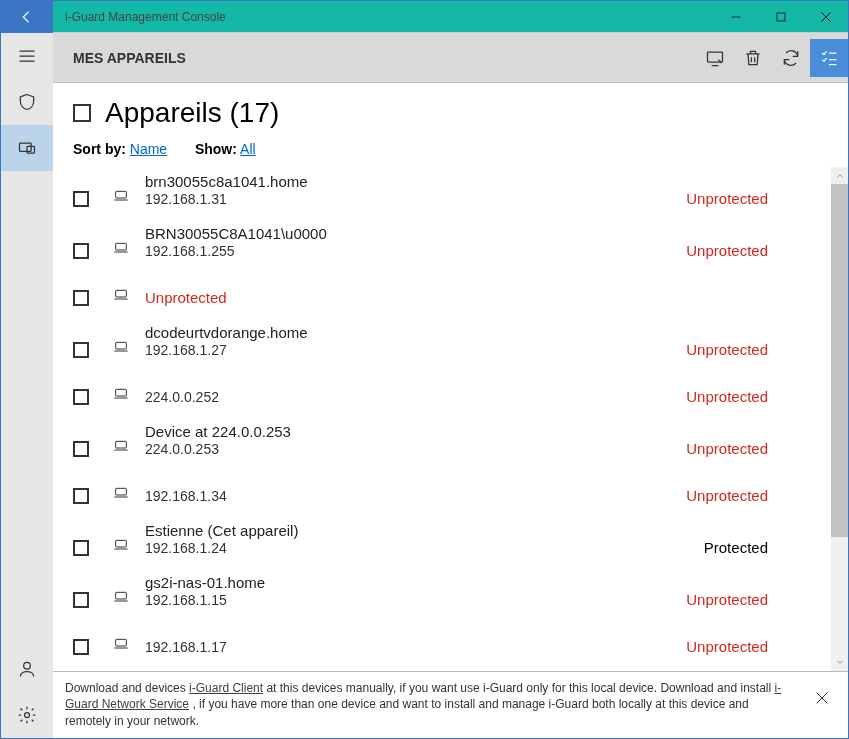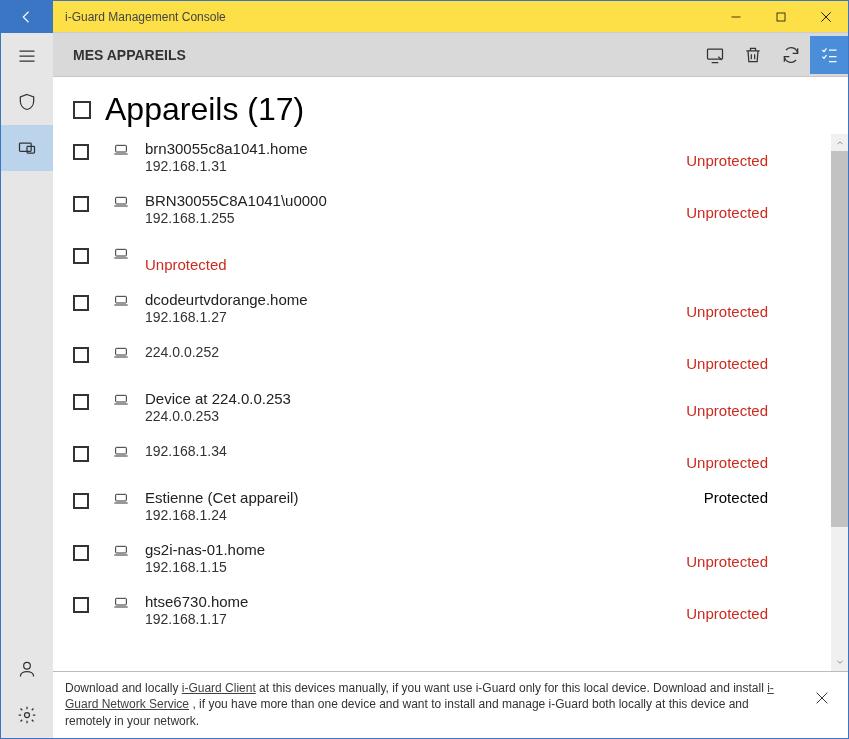--- a/index.html
+++ b/index.html
@@ -1,58 +1,58 @@
 <!DOCTYPE html>
 <html><head>
 <meta charset="utf-8">
 <style>
   * { box-sizing: border-box; margin: 0; padding: 0; }
   body { font-family: "Segoe UI", Arial, sans-serif; font-size: 13px; color: #000; background: #fff; width: 849px; height: 739px; overflow: hidden; display: flex; flex-direction: column; border: 1px solid #3a76c4; }
   
   
-  .titlebar { height: 32px; background: #fde047; display: flex; align-items: center; border-bottom: 1px solid #ccc; }
+  .titlebar { height: 32px; background: #14b8a6; display: flex; align-items: center; border-bottom: 1px solid #ccc; }
   .titlebar .back { width: 52px; height: 32px; background: #3a76c4; display:flex; align-items:center; justify-content:center; color:#fff; }
   .titlebar .title { flex: 1; padding-left: 12px; font-size: 12px; color: #444; }
   .titlebar .winbtn { width: 45px; height: 32px; display:flex; align-items:center; justify-content:center; color:#000; }
   
   
   .main { flex: 1; display: flex; min-height: 0; }
   
   
   .sidebar { width: 52px; background: #e6e6e6; display:flex; flex-direction:column; }
   .sidebar .spacer { flex:1; }
   .sidebar .navbtn { height: 46px; display:flex; align-items:center; justify-content:center; color:#333; }
   .sidebar .navbtn.active { background:#bcd4eb; }
   .sidebar .navbtn svg { width:20px; height:20px; }
   
   
   .content { flex:1; display:flex; flex-direction:column; min-height:0; background:#fff; }
   
   
-  .toolbar { height: 44px; background:#d9d9d9; display:flex; align-items:center; padding-left:20px; border-bottom:1px solid #c6c6c6; }
+  .toolbar { height: 50px; background:#d9d9d9; display:flex; align-items:center; padding-left:20px; border-bottom:1px solid #c6c6c6; }
   .toolbar .tb-title { font-size:14px; font-weight:600; color:#333; flex:1; }
   .toolbar .tb-btn { width:38px; height:38px; display:flex; align-items:center; justify-content:center; color:#333; }
   .toolbar .tb-btn.active { background:#4a8dd8; color:#fff; }
   .toolbar .tb-btn svg { width:20px; height:20px; }
   
   
   .heading-row { padding: 14px 20px 6px 20px; display:flex; align-items:center; gap:14px; }
   .heading-row .chk { width:18px; height:18px; border:2px solid #333; }
-  .heading-row h1 { font-size:32px; font-weight:300; }
+  .heading-row h1 { font-size:28px; font-weight:300; }
   
   
   .sort-row { padding: 6px 20px 10px 20px; font-size:14px; }
   .sort-row b { font-weight:600; }
   .sort-row a { color:#0066cc; text-decoration:underline; }
   .sort-row .gap { display:inline-block; width:20px; }
   
   
   .list-wrap { flex:1; overflow:hidden; position:relative; }
   .device-list { position:absolute; inset:0 18px 0 0; overflow:hidden; padding: 0 12px 0 20px; }
-  .device-row { display:flex; align-items:flex-start; padding:6px 0 12px 0; }
+  .device-row { display:flex; align-items:flex-end; padding:6px 0 12px 0; }
   .device-row .chk { width:16px; height:16px; border:2px solid #333; margin-top:4px; margin-right:22px; flex-shrink:0; }
   .device-row .dev-icon { width:20px; margin-right:14px; margin-top:2px; flex-shrink:0; color:#333; }
   .device-row .dev-text { flex:1; min-width:0; }
   .device-row .dev-name { font-size:15px; color:#222; }
   .device-row .dev-ip { font-size:14px; color:#333; margin-top:1px; }
   .device-row .dev-status { font-size:15px; padding-right:50px; white-space:nowrap; }
   .status-un { color:#cc2a1f;margin-top:12px; }
   .status-pr { color:#000; }
   
   
@@ -154,20 +154,29 @@
             <path d="M4 6l2 2 3-4M4 14l2 2 3-4M12 6h9M12 14h9M12 20h9"></path>
           </svg>
       </div>
     </div>
 
     <div class="heading-row">
       <div class="chk"></div>
       <h1>Appareils (17)</h1>
     </div>
 
+    <div class="sort-row">
+      <b>Sort by:</b>
+      <span> </span>
+      <a href="#">Name</a>
+      <span class="gap"></span>
+      <b>Show:</b>
+      <span> </span>
+      <a href="#">All</a>
+    </div>
 
     <div class="list-wrap">
       <div class="device-list" id="device-list">
           <div class="device-row">
             <div class="chk"></div>
             <div class="dev-icon"><svg viewBox="0 0 24 24" width="20" height="16">
                 <rect x="4" y="5" width="16" height="10" rx="1"></rect>
                 <path d="M2 18h20"></path>
               </svg></div>
             <div class="dev-text">
@@ -266,21 +275,20 @@
             </div>
             <div class="dev-status status-un">Unprotected</div>
           </div>
           <div class="device-row">
             <div class="chk"></div>
             <div class="dev-icon"><svg viewBox="0 0 24 24" width="20" height="16">
                 <rect x="4" y="5" width="16" height="10" rx="1"></rect>
                 <path d="M2 18h20"></path>
               </svg></div>
             <div class="dev-text">
-              <div class="dev-name">htse6730.home</div>
               <div class="dev-ip">192.168.1.17</div>
             </div>
             <div class="dev-status status-un">Unprotected</div>
           </div>
         </div>
       <div class="scrollbar">
         <div class="arrow">
             <svg viewBox="0 0 24 24" width="10" height="10">
               <path d="M6 15l6-6 6 6"></path>
             </svg>
@@ -290,21 +298,21 @@
         <div class="arrow" style="position:absolute;bottom:0;left:0;right:0;">
             <svg viewBox="0 0 24 24" width="10" height="10">
               <path d="M6 9l6 6 6-6"></path>
             </svg>
           </div>
       </div>
     </div>
 
     <div class="footer">
       <div class="msg">
-        <span>Download and locally </span><a href="#">i-Guard Client</a><span> at this devices manually, if you want use i-Guard only for this local device. Download and install </span><a href="#">i-Guard Network Service</a><span> , if you have more than one device and want to install and manage i-Guard both locally at this device and remotely in your network.</span>
+        <span>Download and devices </span><a href="#">i-Guard Client</a><span> at this devices manually, if you want use i-Guard only for this local device. Download and install </span><a href="#">i-Guard Network Service</a><span> , if you have more than one device and want to install and manage i-Guard both locally at this device and remotely in your network.</span>
       </div>
       <div class="close">
         <svg viewBox="0 0 24 24" width="16" height="16">
             <path d="M4 4l16 16M20 4L4 20"></path>
           </svg>
       </div>
     </div>
   </div>
 </div>
 

